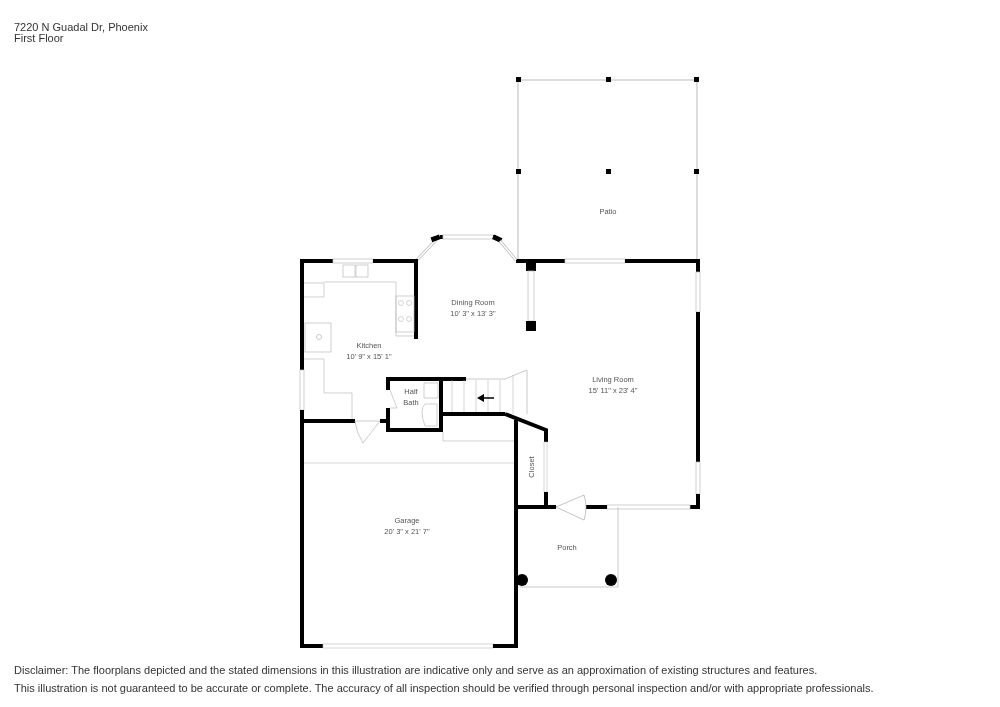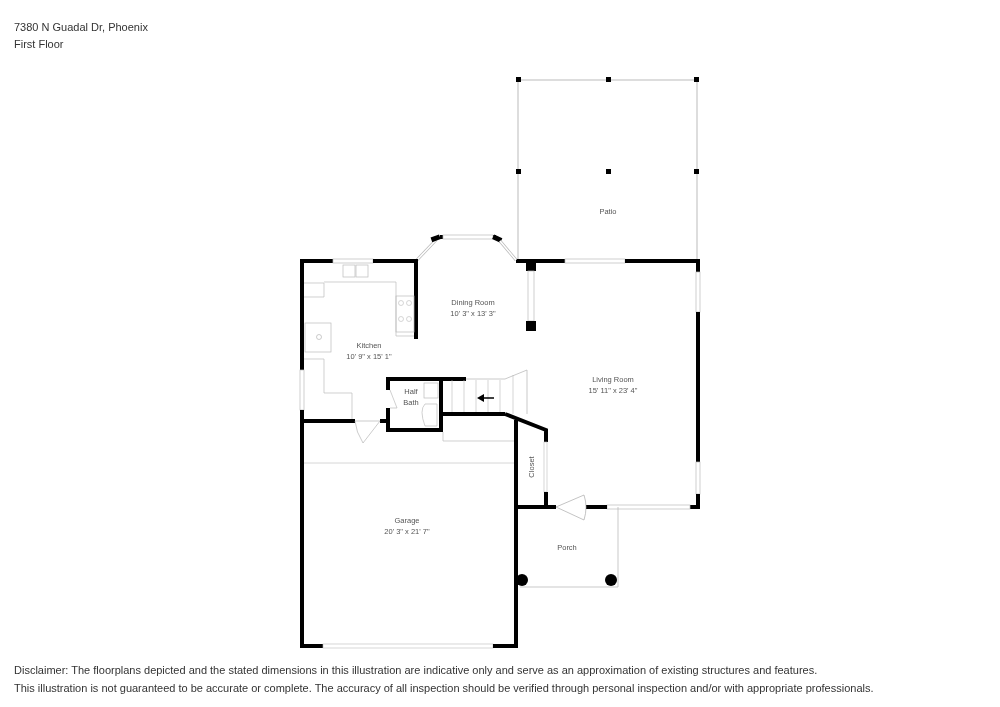--- a/index.html
+++ b/index.html
@@ -1,29 +1,29 @@
 <!DOCTYPE html>
 <html><head>
 <meta charset="utf-8">
 <style>
   html,body{margin:0;padding:0;background:#ffffff;}
   body{width:1000px;height:707px;position:relative;overflow:hidden;font-family:"Liberation Sans",sans-serif;color:#333;}
   .hdr{position:absolute;left:14px;font-size:11px;color:#333;}
   #title{top:21px;}
-  #subtitle{top:38px;}
+  #subtitle{top:32px;}
   .disc{position:absolute;left:14px;font-size:11px;color:#333;white-space:nowrap;}
   #disc1{top:664px;}
   #disc2{top:682px;}
   svg{position:absolute;left:0;top:0;}
   .lbl{font-family:"Liberation Sans",sans-serif;font-size:7.5px;fill:#555;text-anchor:middle;}
 </style>
 </head>
 <body>
 
-<div class="hdr" id="title">7380 N Guadal Dr, Phoenix</div>
+<div class="hdr" id="title">7220 N Guadal Dr, Phoenix</div>
 <div class="hdr" id="subtitle">First Floor</div>
 
 <svg width="1000" height="707" viewBox="0 0 1000 707">
 
   <g>
     <rect x="518" y="80" width="179" height="181" fill="none" stroke="#bbb" stroke-width="1"></rect>
     <rect x="516" y="77" width="5" height="5" fill="#000"></rect>
     <rect x="606" y="77" width="5" height="5" fill="#000"></rect>
     <rect x="694" y="77" width="5" height="5" fill="#000"></rect>
     <rect x="516" y="169" width="5" height="5" fill="#000"></rect>

